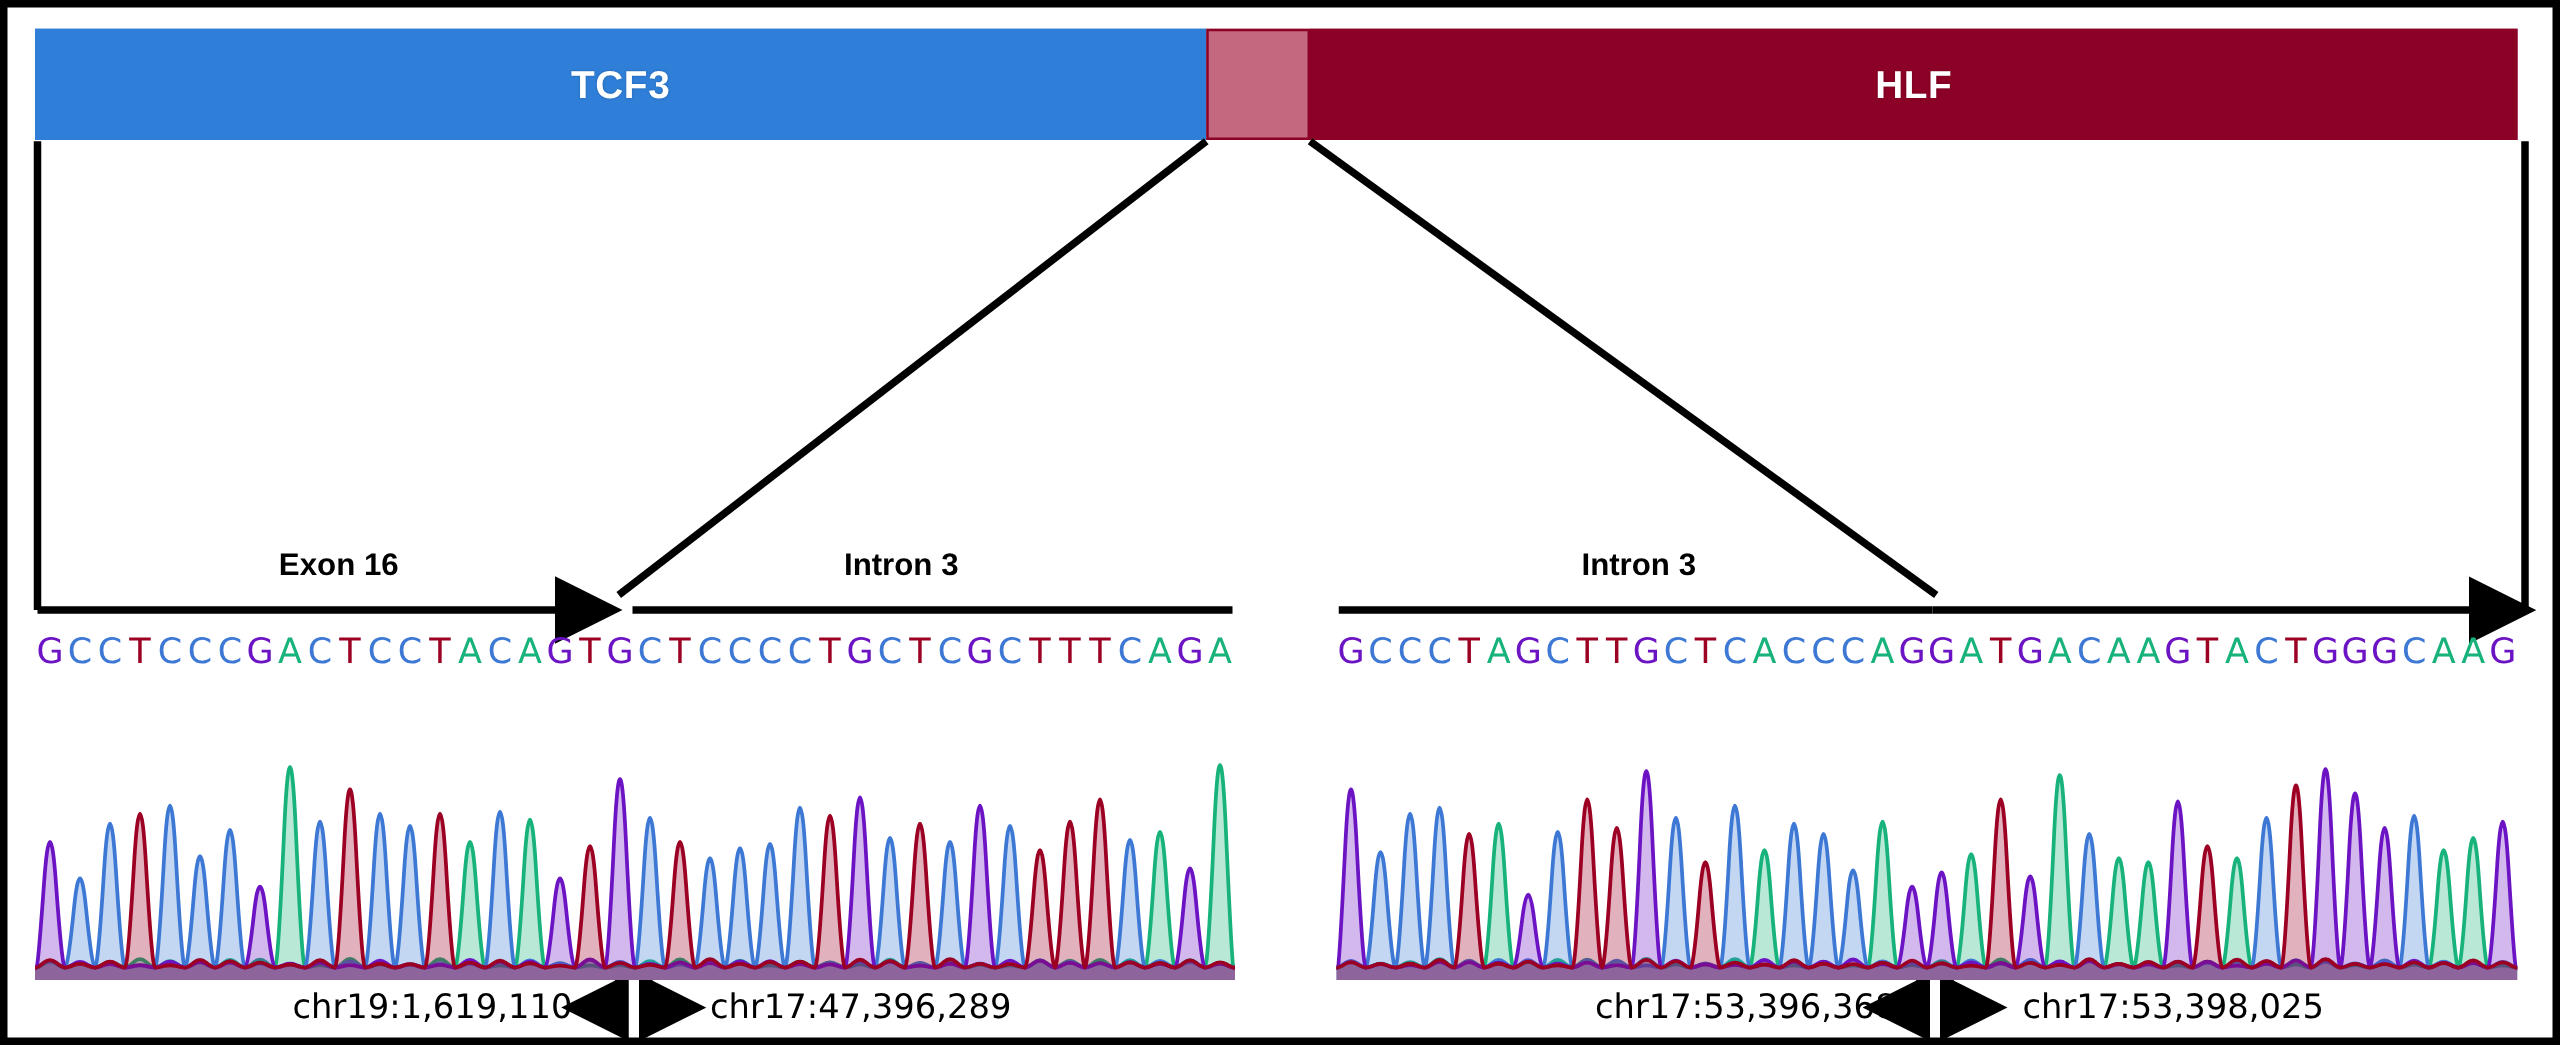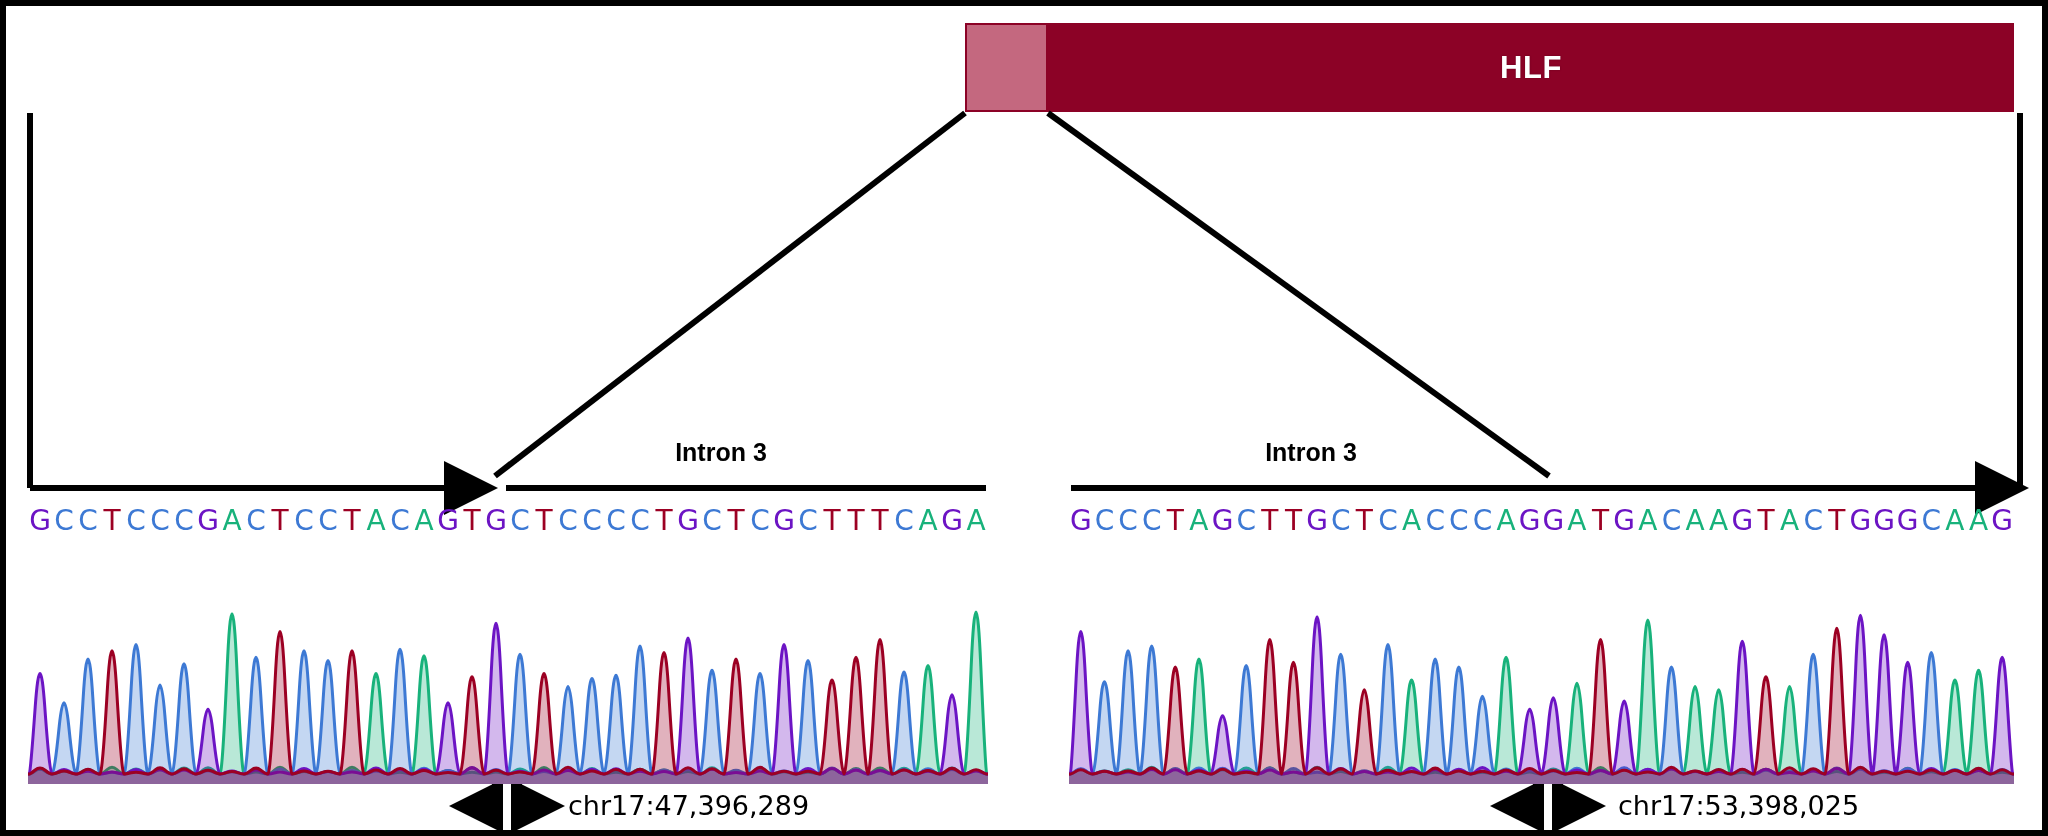--- a/index.html
+++ b/index.html
@@ -106,20 +106,23 @@
   #coord-l2{left:562px;}
   #coord-r1{left:1270px;}
   #coord-r2{left:1612px;}
 </style>
 </head>
 <body>
 
 <div id="figure">
   <div class="stage">
 
+    <div class="gene-bar" id="tcf3-bar">
+      <span class="gene-label">TCF3</span>
+    </div>
 
     <div id="breakpoint-box"></div>
 
     <div class="gene-bar" id="hlf-bar">
       <span class="gene-label">HLF</span>
     </div>
 
     <svg class="layer" viewBox="0 0 2048 836">
       <defs>
         <marker id="arrowR" viewBox="0 0 12 12" refX="10" refY="6" markerWidth="9" markerHeight="9" orient="auto-start-reverse">
@@ -145,20 +148,21 @@
       <path d="M959,107 L489,470" stroke="#000" stroke-width="6" fill="none"></path>
       <path d="M1042,107 L1543,470" stroke="#000" stroke-width="6" fill="none"></path>
 
       <path d="M489,764 L489,800 L452,800" stroke="#000" stroke-width="6" fill="none" marker-end="url(#arrowL)"></path>
       <path d="M513,764 L513,800 L550,800" stroke="#000" stroke-width="6" fill="none" marker-end="url(#arrowR)"></path>
 
       <path d="M1530,764 L1530,800 L1493,800" stroke="#000" stroke-width="6" fill="none" marker-end="url(#arrowL)"></path>
       <path d="M1554,764 L1554,800 L1591,800" stroke="#000" stroke-width="6" fill="none" marker-end="url(#arrowR)"></path>
     </svg>
 
+    <div class="region-label" style="left:120px;top:432px;width:290px;">Exon 16</div>
     <div class="region-label" style="left:570px;top:432px;width:290px;">Intron 3</div>
     <div class="region-label" style="left:1160px;top:432px;width:290px;">Intron 3</div>
 
     <div class="seq-row" id="seq-left">
         <span class="base G" style="width: 2.5%;">G</span>
         <span class="base C" style="width: 2.5%;">C</span>
         <span class="base C" style="width: 2.5%;">C</span>
         <span class="base T" style="width: 2.5%;">T</span>
         <span class="base C" style="width: 2.5%;">C</span>
         <span class="base C" style="width: 2.5%;">C</span>
@@ -258,17 +262,19 @@
           <path d="M0.0,230.0 Q0.0,230.0 1.2,230.0 Q2.4,230.0 7.1,226.9 Q11.8,223.8 16.5,226.9 Q21.3,230.0 23.6,230.0 Q26.0,230.0 30.7,228.0 Q35.4,225.9 40.2,228.0 Q44.9,230.0 47.3,230.0 Q49.6,230.0 54.3,227.1 Q59.1,224.2 63.8,227.1 Q68.5,230.0 70.9,230.0 Q73.2,230.0 78.0,225.5 Q82.7,221.1 87.4,225.5 Q92.1,230.0 94.5,230.0 Q96.9,230.0 101.6,226.6 Q106.3,223.3 111.0,226.6 Q115.8,230.0 118.1,230.0 Q120.5,230.0 125.2,153.3 Q129.9,76.6 134.7,153.3 Q139.4,230.0 141.8,230.0 Q144.1,230.0 148.8,227.1 Q153.6,224.3 158.3,227.1 Q163.0,230.0 165.4,230.0 Q167.7,230.0 172.5,226.0 Q177.2,221.9 181.9,226.0 Q186.6,230.0 189.0,230.0 Q191.4,230.0 196.1,225.8 Q200.8,221.6 205.5,225.8 Q210.3,230.0 212.6,230.0 Q215.0,230.0 219.7,228.7 Q224.4,227.5 229.2,228.7 Q233.9,230.0 236.3,230.0 Q238.6,230.0 243.3,225.5 Q248.1,221.0 252.8,225.5 Q257.5,230.0 259.9,230.0 Q262.2,230.0 267.0,228.3 Q271.7,226.5 276.4,228.3 Q281.1,230.0 283.5,230.0 Q285.9,230.0 290.6,228.3 Q295.3,226.6 300.0,228.3 Q304.8,230.0 307.1,230.0 Q309.5,230.0 314.2,225.5 Q318.9,221.1 323.7,225.5 Q328.4,230.0 330.8,230.0 Q333.1,230.0 337.8,167.4 Q342.6,104.7 347.3,167.4 Q352.0,230.0 354.4,230.0 Q356.7,230.0 361.5,228.8 Q366.2,227.6 370.9,228.8 Q375.6,230.0 378.0,230.0 Q380.4,230.0 385.1,227.7 Q389.8,225.3 394.5,227.7 Q399.3,230.0 401.6,230.0 Q404.0,230.0 408.7,228.9 Q413.4,227.8 418.2,228.9 Q422.9,230.0 425.3,230.0 Q427.6,230.0 432.3,152.2 Q437.1,74.5 441.8,152.2 Q446.5,230.0 448.9,230.0 Q451.2,230.0 456.0,228.7 Q460.7,227.5 465.4,228.7 Q470.1,230.0 472.5,230.0 Q474.9,230.0 479.6,226.6 Q484.3,223.3 489.0,226.6 Q493.8,230.0 496.1,230.0 Q498.5,230.0 503.2,169.5 Q507.9,109.0 512.7,169.5 Q517.4,230.0 519.8,230.0 Q522.1,230.0 526.8,225.8 Q531.6,221.5 536.3,225.8 Q541.0,230.0 543.4,230.0 Q545.7,230.0 550.5,226.2 Q555.2,222.3 559.9,226.2 Q564.6,230.0 567.0,230.0 Q569.4,230.0 574.1,127.4 Q578.8,24.8 583.5,127.4 Q588.3,230.0 590.6,230.0 Q593.0,230.0 597.7,226.4 Q602.4,222.8 607.2,226.4 Q611.9,230.0 614.3,230.0 Q616.6,230.0 621.3,171.7 Q626.1,113.4 630.8,171.7 Q635.5,230.0 637.9,230.0 Q640.2,230.0 645.0,173.8 Q649.7,117.7 654.4,173.8 Q659.1,230.0 661.5,230.0 Q663.9,230.0 668.6,228.8 Q673.3,227.6 678.0,228.8 Q682.8,230.0 685.1,230.0 Q687.5,230.0 692.2,226.8 Q696.9,223.7 701.7,226.8 Q706.4,230.0 708.8,230.0 Q711.1,230.0 715.8,171.7 Q720.6,113.4 725.3,171.7 Q730.0,230.0 732.4,230.0 Q734.7,230.0 739.5,227.3 Q744.2,224.5 748.9,227.3 Q753.6,230.0 756.0,230.0 Q758.4,230.0 763.1,228.3 Q767.8,226.6 772.5,228.3 Q777.3,230.0 779.6,230.0 Q782.0,230.0 786.7,225.9 Q791.4,221.8 796.2,225.9 Q800.9,230.0 803.3,230.0 Q805.6,230.0 810.3,228.8 Q815.1,227.5 819.8,228.8 Q824.5,230.0 826.9,230.0 Q829.2,230.0 834.0,226.2 Q838.7,222.4 843.4,226.2 Q848.1,230.0 850.5,230.0 Q852.9,230.0 857.6,228.5 Q862.3,227.0 867.0,228.5 Q871.8,230.0 874.1,230.0 Q876.5,230.0 881.2,167.4 Q885.9,104.7 890.7,167.4 Q895.4,230.0 897.8,230.0 Q900.1,230.0 904.8,160.9 Q909.6,91.8 914.3,160.9 Q919.0,230.0 921.4,230.0 Q923.7,230.0 928.5,228.9 Q933.2,227.8 937.9,228.9 Q942.6,230.0 943.8,230.0 L945,230" fill="none" stroke="#18b27b" stroke-width="3" stroke-linejoin="round"></path>
           <path d="M0.0,230.0 Q0.0,230.0 1.2,230.0 Q2.4,230.0 7.1,226.5 Q11.8,223.0 16.5,226.5 Q21.3,230.0 23.6,230.0 Q26.0,230.0 30.7,168.4 Q35.4,106.9 40.2,168.4 Q44.9,230.0 47.3,230.0 Q49.6,230.0 54.3,147.9 Q59.1,65.8 63.8,147.9 Q68.5,230.0 70.9,230.0 Q73.2,230.0 78.0,144.7 Q82.7,59.4 87.4,144.7 Q92.1,230.0 94.5,230.0 Q96.9,230.0 101.6,226.4 Q106.3,222.8 111.0,226.4 Q115.8,230.0 118.1,230.0 Q120.5,230.0 125.2,226.0 Q129.9,222.0 134.7,226.0 Q139.4,230.0 141.8,230.0 Q144.1,230.0 148.8,226.1 Q153.6,222.3 158.3,226.1 Q163.0,230.0 165.4,230.0 Q167.7,230.0 172.5,157.6 Q177.2,85.3 181.9,157.6 Q186.6,230.0 189.0,230.0 Q191.4,230.0 196.1,226.1 Q200.8,222.1 205.5,226.1 Q210.3,230.0 212.6,230.0 Q215.0,230.0 219.7,226.4 Q224.4,222.8 229.2,226.4 Q233.9,230.0 236.3,230.0 Q238.6,230.0 243.3,228.9 Q248.1,227.7 252.8,228.9 Q257.5,230.0 259.9,230.0 Q262.2,230.0 267.0,150.1 Q271.7,70.2 276.4,150.1 Q281.1,230.0 283.5,230.0 Q285.9,230.0 290.6,227.8 Q295.3,225.6 300.0,227.8 Q304.8,230.0 307.1,230.0 Q309.5,230.0 314.2,143.6 Q318.9,57.2 323.7,143.6 Q328.4,230.0 330.8,230.0 Q333.1,230.0 337.8,228.5 Q342.6,226.9 347.3,228.5 Q352.0,230.0 354.4,230.0 Q356.7,230.0 361.5,153.3 Q366.2,76.6 370.9,153.3 Q375.6,230.0 378.0,230.0 Q380.4,230.0 385.1,158.7 Q389.8,87.4 394.5,158.7 Q399.3,230.0 401.6,230.0 Q404.0,230.0 408.7,178.2 Q413.4,126.3 418.2,178.2 Q422.9,230.0 425.3,230.0 Q427.6,230.0 432.3,226.7 Q437.1,223.4 441.8,226.7 Q446.5,230.0 448.9,230.0 Q451.2,230.0 456.0,227.7 Q460.7,225.3 465.4,227.7 Q470.1,230.0 472.5,230.0 Q474.9,230.0 479.6,228.0 Q484.3,225.9 489.0,228.0 Q493.8,230.0 496.1,230.0 Q498.5,230.0 503.2,226.2 Q507.9,222.5 512.7,226.2 Q517.4,230.0 519.8,230.0 Q522.1,230.0 526.8,227.9 Q531.6,225.8 536.3,227.9 Q541.0,230.0 543.4,230.0 Q545.7,230.0 550.5,225.9 Q555.2,221.9 559.9,225.9 Q564.6,230.0 567.0,230.0 Q569.4,230.0 574.1,227.0 Q578.8,224.1 583.5,227.0 Q588.3,230.0 590.6,230.0 Q593.0,230.0 597.7,158.7 Q602.4,87.4 607.2,158.7 Q611.9,230.0 614.3,230.0 Q616.6,230.0 621.3,228.3 Q626.1,226.6 630.8,228.3 Q635.5,230.0 637.9,230.0 Q640.2,230.0 645.0,227.4 Q649.7,224.8 654.4,227.4 Q659.1,230.0 661.5,230.0 Q663.9,230.0 668.6,227.0 Q673.3,224.0 678.0,227.0 Q682.8,230.0 685.1,230.0 Q687.5,230.0 692.2,227.5 Q696.9,225.1 701.7,227.5 Q706.4,230.0 708.8,230.0 Q711.1,230.0 715.8,228.0 Q720.6,225.9 725.3,228.0 Q730.0,230.0 732.4,230.0 Q734.7,230.0 739.5,150.1 Q744.2,70.2 748.9,150.1 Q753.6,230.0 756.0,230.0 Q758.4,230.0 763.1,226.1 Q767.8,222.1 772.5,226.1 Q777.3,230.0 779.6,230.0 Q782.0,230.0 786.7,226.9 Q791.4,223.8 796.2,226.9 Q800.9,230.0 803.3,230.0 Q805.6,230.0 810.3,227.8 Q815.1,225.5 819.8,227.8 Q824.5,230.0 826.9,230.0 Q829.2,230.0 834.0,226.5 Q838.7,223.0 843.4,226.5 Q848.1,230.0 850.5,230.0 Q852.9,230.0 857.6,149.0 Q862.3,68.0 867.0,149.0 Q871.8,230.0 874.1,230.0 Q876.5,230.0 881.2,226.9 Q885.9,223.9 890.7,226.9 Q895.4,230.0 897.8,230.0 Q900.1,230.0 904.8,227.6 Q909.6,225.2 914.3,227.6 Q919.0,230.0 921.4,230.0 Q923.7,230.0 928.5,227.0 Q933.2,224.0 937.9,227.0 Q942.6,230.0 943.8,230.0 L945,230 L945,240 L0,240 Z" fill="#3d79d4" fill-opacity="0.30" stroke="none"></path>
           <path d="M0.0,230.0 Q0.0,230.0 1.2,230.0 Q2.4,230.0 7.1,226.5 Q11.8,223.0 16.5,226.5 Q21.3,230.0 23.6,230.0 Q26.0,230.0 30.7,168.4 Q35.4,106.9 40.2,168.4 Q44.9,230.0 47.3,230.0 Q49.6,230.0 54.3,147.9 Q59.1,65.8 63.8,147.9 Q68.5,230.0 70.9,230.0 Q73.2,230.0 78.0,144.7 Q82.7,59.4 87.4,144.7 Q92.1,230.0 94.5,230.0 Q96.9,230.0 101.6,226.4 Q106.3,222.8 111.0,226.4 Q115.8,230.0 118.1,230.0 Q120.5,230.0 125.2,226.0 Q129.9,222.0 134.7,226.0 Q139.4,230.0 141.8,230.0 Q144.1,230.0 148.8,226.1 Q153.6,222.3 158.3,226.1 Q163.0,230.0 165.4,230.0 Q167.7,230.0 172.5,157.6 Q177.2,85.3 181.9,157.6 Q186.6,230.0 189.0,230.0 Q191.4,230.0 196.1,226.1 Q200.8,222.1 205.5,226.1 Q210.3,230.0 212.6,230.0 Q215.0,230.0 219.7,226.4 Q224.4,222.8 229.2,226.4 Q233.9,230.0 236.3,230.0 Q238.6,230.0 243.3,228.9 Q248.1,227.7 252.8,228.9 Q257.5,230.0 259.9,230.0 Q262.2,230.0 267.0,150.1 Q271.7,70.2 276.4,150.1 Q281.1,230.0 283.5,230.0 Q285.9,230.0 290.6,227.8 Q295.3,225.6 300.0,227.8 Q304.8,230.0 307.1,230.0 Q309.5,230.0 314.2,143.6 Q318.9,57.2 323.7,143.6 Q328.4,230.0 330.8,230.0 Q333.1,230.0 337.8,228.5 Q342.6,226.9 347.3,228.5 Q352.0,230.0 354.4,230.0 Q356.7,230.0 361.5,153.3 Q366.2,76.6 370.9,153.3 Q375.6,230.0 378.0,230.0 Q380.4,230.0 385.1,158.7 Q389.8,87.4 394.5,158.7 Q399.3,230.0 401.6,230.0 Q404.0,230.0 408.7,178.2 Q413.4,126.3 418.2,178.2 Q422.9,230.0 425.3,230.0 Q427.6,230.0 432.3,226.7 Q437.1,223.4 441.8,226.7 Q446.5,230.0 448.9,230.0 Q451.2,230.0 456.0,227.7 Q460.7,225.3 465.4,227.7 Q470.1,230.0 472.5,230.0 Q474.9,230.0 479.6,228.0 Q484.3,225.9 489.0,228.0 Q493.8,230.0 496.1,230.0 Q498.5,230.0 503.2,226.2 Q507.9,222.5 512.7,226.2 Q517.4,230.0 519.8,230.0 Q522.1,230.0 526.8,227.9 Q531.6,225.8 536.3,227.9 Q541.0,230.0 543.4,230.0 Q545.7,230.0 550.5,225.9 Q555.2,221.9 559.9,225.9 Q564.6,230.0 567.0,230.0 Q569.4,230.0 574.1,227.0 Q578.8,224.1 583.5,227.0 Q588.3,230.0 590.6,230.0 Q593.0,230.0 597.7,158.7 Q602.4,87.4 607.2,158.7 Q611.9,230.0 614.3,230.0 Q616.6,230.0 621.3,228.3 Q626.1,226.6 630.8,228.3 Q635.5,230.0 637.9,230.0 Q640.2,230.0 645.0,227.4 Q649.7,224.8 654.4,227.4 Q659.1,230.0 661.5,230.0 Q663.9,230.0 668.6,227.0 Q673.3,224.0 678.0,227.0 Q682.8,230.0 685.1,230.0 Q687.5,230.0 692.2,227.5 Q696.9,225.1 701.7,227.5 Q706.4,230.0 708.8,230.0 Q711.1,230.0 715.8,228.0 Q720.6,225.9 725.3,228.0 Q730.0,230.0 732.4,230.0 Q734.7,230.0 739.5,150.1 Q744.2,70.2 748.9,150.1 Q753.6,230.0 756.0,230.0 Q758.4,230.0 763.1,226.1 Q767.8,222.1 772.5,226.1 Q777.3,230.0 779.6,230.0 Q782.0,230.0 786.7,226.9 Q791.4,223.8 796.2,226.9 Q800.9,230.0 803.3,230.0 Q805.6,230.0 810.3,227.8 Q815.1,225.5 819.8,227.8 Q824.5,230.0 826.9,230.0 Q829.2,230.0 834.0,226.5 Q838.7,223.0 843.4,226.5 Q848.1,230.0 850.5,230.0 Q852.9,230.0 857.6,149.0 Q862.3,68.0 867.0,149.0 Q871.8,230.0 874.1,230.0 Q876.5,230.0 881.2,226.9 Q885.9,223.9 890.7,226.9 Q895.4,230.0 897.8,230.0 Q900.1,230.0 904.8,227.6 Q909.6,225.2 914.3,227.6 Q919.0,230.0 921.4,230.0 Q923.7,230.0 928.5,227.0 Q933.2,224.0 937.9,227.0 Q942.6,230.0 943.8,230.0 L945,230" fill="none" stroke="#3d79d4" stroke-width="3" stroke-linejoin="round"></path>
           <path d="M0.0,230.0 Q0.0,230.0 1.2,230.0 Q2.4,230.0 7.1,135.0 Q11.8,39.9 16.5,135.0 Q21.3,230.0 23.6,230.0 Q26.0,230.0 30.7,228.2 Q35.4,226.3 40.2,228.2 Q44.9,230.0 47.3,230.0 Q49.6,230.0 54.3,228.7 Q59.1,227.4 63.8,228.7 Q68.5,230.0 70.9,230.0 Q73.2,230.0 78.0,226.9 Q82.7,223.9 87.4,226.9 Q92.1,230.0 94.5,230.0 Q96.9,230.0 101.6,227.2 Q106.3,224.3 111.0,227.2 Q115.8,230.0 118.1,230.0 Q120.5,230.0 125.2,227.4 Q129.9,224.8 134.7,227.4 Q139.4,230.0 141.8,230.0 Q144.1,230.0 148.8,191.1 Q153.6,152.2 158.3,191.1 Q163.0,230.0 165.4,230.0 Q167.7,230.0 172.5,228.0 Q177.2,225.9 181.9,228.0 Q186.6,230.0 189.0,230.0 Q191.4,230.0 196.1,227.4 Q200.8,224.8 205.5,227.4 Q210.3,230.0 212.6,230.0 Q215.0,230.0 219.7,228.7 Q224.4,227.4 229.2,228.7 Q233.9,230.0 236.3,230.0 Q238.6,230.0 243.3,125.2 Q248.1,20.5 252.8,125.2 Q257.5,230.0 259.9,230.0 Q262.2,230.0 267.0,226.3 Q271.7,222.6 276.4,226.3 Q281.1,230.0 283.5,230.0 Q285.9,230.0 290.6,228.3 Q295.3,226.6 300.0,228.3 Q304.8,230.0 307.1,230.0 Q309.5,230.0 314.2,228.6 Q318.9,227.2 323.7,228.6 Q328.4,230.0 330.8,230.0 Q333.1,230.0 337.8,226.0 Q342.6,222.0 347.3,226.0 Q352.0,230.0 354.4,230.0 Q356.7,230.0 361.5,226.9 Q366.2,223.8 370.9,226.9 Q375.6,230.0 378.0,230.0 Q380.4,230.0 385.1,226.8 Q389.8,223.7 394.5,226.8 Q399.3,230.0 401.6,230.0 Q404.0,230.0 408.7,225.7 Q413.4,221.5 418.2,225.7 Q422.9,230.0 425.3,230.0 Q427.6,230.0 432.3,228.1 Q437.1,226.3 441.8,228.1 Q446.5,230.0 448.9,230.0 Q451.2,230.0 456.0,186.8 Q460.7,143.6 465.4,186.8 Q470.1,230.0 472.5,230.0 Q474.9,230.0 479.6,179.2 Q484.3,128.5 489.0,179.2 Q493.8,230.0 496.1,230.0 Q498.5,230.0 503.2,227.3 Q507.9,224.6 512.7,227.3 Q517.4,230.0 519.8,230.0 Q522.1,230.0 526.8,227.6 Q531.6,225.2 536.3,227.6 Q541.0,230.0 543.4,230.0 Q545.7,230.0 550.5,181.4 Q555.2,132.8 559.9,181.4 Q564.6,230.0 567.0,230.0 Q569.4,230.0 574.1,226.8 Q578.8,223.6 583.5,226.8 Q588.3,230.0 590.6,230.0 Q593.0,230.0 597.7,226.6 Q602.4,223.2 607.2,226.6 Q611.9,230.0 614.3,230.0 Q616.6,230.0 621.3,228.2 Q626.1,226.4 630.8,228.2 Q635.5,230.0 637.9,230.0 Q640.2,230.0 645.0,228.3 Q649.7,226.7 654.4,228.3 Q659.1,230.0 661.5,230.0 Q663.9,230.0 668.6,141.4 Q673.3,52.9 678.0,141.4 Q682.8,230.0 685.1,230.0 Q687.5,230.0 692.2,226.8 Q696.9,223.7 701.7,226.8 Q706.4,230.0 708.8,230.0 Q711.1,230.0 715.8,229.0 Q720.6,228.0 725.3,229.0 Q730.0,230.0 732.4,230.0 Q734.7,230.0 739.5,228.0 Q744.2,226.0 748.9,228.0 Q753.6,230.0 756.0,230.0 Q758.4,230.0 763.1,226.3 Q767.8,222.6 772.5,226.3 Q777.3,230.0 779.6,230.0 Q782.0,230.0 786.7,124.2 Q791.4,18.3 796.2,124.2 Q800.9,230.0 803.3,230.0 Q805.6,230.0 810.3,137.1 Q815.1,44.2 819.8,137.1 Q824.5,230.0 826.9,230.0 Q829.2,230.0 834.0,155.5 Q838.7,81.0 843.4,155.5 Q848.1,230.0 850.5,230.0 Q852.9,230.0 857.6,226.3 Q862.3,222.6 867.0,226.3 Q871.8,230.0 874.1,230.0 Q876.5,230.0 881.2,227.5 Q885.9,225.0 890.7,227.5 Q895.4,230.0 897.8,230.0 Q900.1,230.0 904.8,227.7 Q909.6,225.4 914.3,227.7 Q919.0,230.0 921.4,230.0 Q923.7,230.0 928.5,152.2 Q933.2,74.5 937.9,152.2 Q942.6,230.0 943.8,230.0 L945,230 L945,240 L0,240 Z" fill="#6c14c4" fill-opacity="0.30" stroke="none"></path>
           <path d="M0.0,230.0 Q0.0,230.0 1.2,230.0 Q2.4,230.0 7.1,135.0 Q11.8,39.9 16.5,135.0 Q21.3,230.0 23.6,230.0 Q26.0,230.0 30.7,228.2 Q35.4,226.3 40.2,228.2 Q44.9,230.0 47.3,230.0 Q49.6,230.0 54.3,228.7 Q59.1,227.4 63.8,228.7 Q68.5,230.0 70.9,230.0 Q73.2,230.0 78.0,226.9 Q82.7,223.9 87.4,226.9 Q92.1,230.0 94.5,230.0 Q96.9,230.0 101.6,227.2 Q106.3,224.3 111.0,227.2 Q115.8,230.0 118.1,230.0 Q120.5,230.0 125.2,227.4 Q129.9,224.8 134.7,227.4 Q139.4,230.0 141.8,230.0 Q144.1,230.0 148.8,191.1 Q153.6,152.2 158.3,191.1 Q163.0,230.0 165.4,230.0 Q167.7,230.0 172.5,228.0 Q177.2,225.9 181.9,228.0 Q186.6,230.0 189.0,230.0 Q191.4,230.0 196.1,227.4 Q200.8,224.8 205.5,227.4 Q210.3,230.0 212.6,230.0 Q215.0,230.0 219.7,228.7 Q224.4,227.4 229.2,228.7 Q233.9,230.0 236.3,230.0 Q238.6,230.0 243.3,125.2 Q248.1,20.5 252.8,125.2 Q257.5,230.0 259.9,230.0 Q262.2,230.0 267.0,226.3 Q271.7,222.6 276.4,226.3 Q281.1,230.0 283.5,230.0 Q285.9,230.0 290.6,228.3 Q295.3,226.6 300.0,228.3 Q304.8,230.0 307.1,230.0 Q309.5,230.0 314.2,228.6 Q318.9,227.2 323.7,228.6 Q328.4,230.0 330.8,230.0 Q333.1,230.0 337.8,226.0 Q342.6,222.0 347.3,226.0 Q352.0,230.0 354.4,230.0 Q356.7,230.0 361.5,226.9 Q366.2,223.8 370.9,226.9 Q375.6,230.0 378.0,230.0 Q380.4,230.0 385.1,226.8 Q389.8,223.7 394.5,226.8 Q399.3,230.0 401.6,230.0 Q404.0,230.0 408.7,225.7 Q413.4,221.5 418.2,225.7 Q422.9,230.0 425.3,230.0 Q427.6,230.0 432.3,228.1 Q437.1,226.3 441.8,228.1 Q446.5,230.0 448.9,230.0 Q451.2,230.0 456.0,186.8 Q460.7,143.6 465.4,186.8 Q470.1,230.0 472.5,230.0 Q474.9,230.0 479.6,179.2 Q484.3,128.5 489.0,179.2 Q493.8,230.0 496.1,230.0 Q498.5,230.0 503.2,227.3 Q507.9,224.6 512.7,227.3 Q517.4,230.0 519.8,230.0 Q522.1,230.0 526.8,227.6 Q531.6,225.2 536.3,227.6 Q541.0,230.0 543.4,230.0 Q545.7,230.0 550.5,181.4 Q555.2,132.8 559.9,181.4 Q564.6,230.0 567.0,230.0 Q569.4,230.0 574.1,226.8 Q578.8,223.6 583.5,226.8 Q588.3,230.0 590.6,230.0 Q593.0,230.0 597.7,226.6 Q602.4,223.2 607.2,226.6 Q611.9,230.0 614.3,230.0 Q616.6,230.0 621.3,228.2 Q626.1,226.4 630.8,228.2 Q635.5,230.0 637.9,230.0 Q640.2,230.0 645.0,228.3 Q649.7,226.7 654.4,228.3 Q659.1,230.0 661.5,230.0 Q663.9,230.0 668.6,141.4 Q673.3,52.9 678.0,141.4 Q682.8,230.0 685.1,230.0 Q687.5,230.0 692.2,226.8 Q696.9,223.7 701.7,226.8 Q706.4,230.0 708.8,230.0 Q711.1,230.0 715.8,229.0 Q720.6,228.0 725.3,229.0 Q730.0,230.0 732.4,230.0 Q734.7,230.0 739.5,228.0 Q744.2,226.0 748.9,228.0 Q753.6,230.0 756.0,230.0 Q758.4,230.0 763.1,226.3 Q767.8,222.6 772.5,226.3 Q777.3,230.0 779.6,230.0 Q782.0,230.0 786.7,124.2 Q791.4,18.3 796.2,124.2 Q800.9,230.0 803.3,230.0 Q805.6,230.0 810.3,137.1 Q815.1,44.2 819.8,137.1 Q824.5,230.0 826.9,230.0 Q829.2,230.0 834.0,155.5 Q838.7,81.0 843.4,155.5 Q848.1,230.0 850.5,230.0 Q852.9,230.0 857.6,226.3 Q862.3,222.6 867.0,226.3 Q871.8,230.0 874.1,230.0 Q876.5,230.0 881.2,227.5 Q885.9,225.0 890.7,227.5 Q895.4,230.0 897.8,230.0 Q900.1,230.0 904.8,227.7 Q909.6,225.4 914.3,227.7 Q919.0,230.0 921.4,230.0 Q923.7,230.0 928.5,152.2 Q933.2,74.5 937.9,152.2 Q942.6,230.0 943.8,230.0 L945,230" fill="none" stroke="#6c14c4" stroke-width="3" stroke-linejoin="round"></path>
           <path d="M0.0,230.0 Q0.0,230.0 1.2,230.0 Q2.4,230.0 7.1,227.2 Q11.8,224.4 16.5,227.2 Q21.3,230.0 23.6,230.0 Q26.0,230.0 30.7,228.1 Q35.4,226.2 40.2,228.1 Q44.9,230.0 47.3,230.0 Q49.6,230.0 54.3,228.0 Q59.1,226.0 63.8,228.0 Q68.5,230.0 70.9,230.0 Q73.2,230.0 78.0,226.0 Q82.7,222.1 87.4,226.0 Q92.1,230.0 94.5,230.0 Q96.9,230.0 101.6,158.7 Q106.3,87.4 111.0,158.7 Q115.8,230.0 118.1,230.0 Q120.5,230.0 125.2,228.0 Q129.9,226.0 134.7,228.0 Q139.4,230.0 141.8,230.0 Q144.1,230.0 148.8,226.9 Q153.6,223.8 158.3,226.9 Q163.0,230.0 165.4,230.0 Q167.7,230.0 172.5,228.8 Q177.2,227.6 181.9,228.8 Q186.6,230.0 189.0,230.0 Q191.4,230.0 196.1,140.4 Q200.8,50.7 205.5,140.4 Q210.3,230.0 212.6,230.0 Q215.0,230.0 219.7,155.5 Q224.4,81.0 229.2,155.5 Q233.9,230.0 236.3,230.0 Q238.6,230.0 243.3,225.9 Q248.1,221.9 252.8,225.9 Q257.5,230.0 259.9,230.0 Q262.2,230.0 267.0,226.6 Q271.7,223.2 276.4,226.6 Q281.1,230.0 283.5,230.0 Q285.9,230.0 290.6,173.8 Q295.3,117.7 300.0,173.8 Q304.8,230.0 307.1,230.0 Q309.5,230.0 314.2,227.4 Q318.9,224.9 323.7,227.4 Q328.4,230.0 330.8,230.0 Q333.1,230.0 337.8,228.4 Q342.6,226.8 347.3,228.4 Q352.0,230.0 354.4,230.0 Q356.7,230.0 361.5,226.1 Q366.2,222.2 370.9,226.1 Q375.6,230.0 378.0,230.0 Q380.4,230.0 385.1,228.0 Q389.8,226.0 394.5,228.0 Q399.3,230.0 401.6,230.0 Q404.0,230.0 408.7,228.2 Q413.4,226.5 418.2,228.2 Q422.9,230.0 425.3,230.0 Q427.6,230.0 432.3,227.4 Q437.1,224.8 441.8,227.4 Q446.5,230.0 448.9,230.0 Q451.2,230.0 456.0,226.3 Q460.7,222.6 465.4,226.3 Q470.1,230.0 472.5,230.0 Q474.9,230.0 479.6,227.7 Q484.3,225.5 489.0,227.7 Q493.8,230.0 496.1,230.0 Q498.5,230.0 503.2,229.0 Q507.9,228.0 512.7,229.0 Q517.4,230.0 519.8,230.0 Q522.1,230.0 526.8,140.4 Q531.6,50.7 536.3,140.4 Q541.0,230.0 543.4,230.0 Q545.7,230.0 550.5,227.5 Q555.2,225.1 559.9,227.5 Q564.6,230.0 567.0,230.0 Q569.4,230.0 574.1,228.6 Q578.8,227.2 583.5,228.6 Q588.3,230.0 590.6,230.0 Q593.0,230.0 597.7,225.5 Q602.4,221.1 607.2,225.5 Q611.9,230.0 614.3,230.0 Q616.6,230.0 621.3,228.0 Q626.1,226.1 630.8,228.0 Q635.5,230.0 637.9,230.0 Q640.2,230.0 645.0,227.0 Q649.7,224.0 654.4,227.0 Q659.1,230.0 661.5,230.0 Q663.9,230.0 668.6,226.9 Q673.3,223.8 678.0,226.9 Q682.8,230.0 685.1,230.0 Q687.5,230.0 692.2,165.2 Q696.9,100.4 701.7,165.2 Q706.4,230.0 708.8,230.0 Q711.1,230.0 715.8,225.9 Q720.6,221.7 725.3,225.9 Q730.0,230.0 732.4,230.0 Q734.7,230.0 739.5,226.5 Q744.2,223.0 748.9,226.5 Q753.6,230.0 756.0,230.0 Q758.4,230.0 763.1,132.8 Q767.8,35.6 772.5,132.8 Q777.3,230.0 779.6,230.0 Q782.0,230.0 786.7,225.6 Q791.4,221.2 796.2,225.6 Q800.9,230.0 803.3,230.0 Q805.6,230.0 810.3,228.1 Q815.1,226.2 819.8,228.1 Q824.5,230.0 826.9,230.0 Q829.2,230.0 834.0,228.2 Q838.7,226.4 843.4,228.2 Q848.1,230.0 850.5,230.0 Q852.9,230.0 857.6,227.3 Q862.3,224.5 867.0,227.3 Q871.8,230.0 874.1,230.0 Q876.5,230.0 881.2,227.6 Q885.9,225.2 890.7,227.6 Q895.4,230.0 897.8,230.0 Q900.1,230.0 904.8,226.2 Q909.6,222.5 914.3,226.2 Q919.0,230.0 921.4,230.0 Q923.7,230.0 928.5,227.2 Q933.2,224.5 937.9,227.2 Q942.6,230.0 943.8,230.0 L945,230 L945,240 L0,240 Z" fill="#9c0023" fill-opacity="0.30" stroke="none"></path>
           <path d="M0.0,230.0 Q0.0,230.0 1.2,230.0 Q2.4,230.0 7.1,227.2 Q11.8,224.4 16.5,227.2 Q21.3,230.0 23.6,230.0 Q26.0,230.0 30.7,228.1 Q35.4,226.2 40.2,228.1 Q44.9,230.0 47.3,230.0 Q49.6,230.0 54.3,228.0 Q59.1,226.0 63.8,228.0 Q68.5,230.0 70.9,230.0 Q73.2,230.0 78.0,226.0 Q82.7,222.1 87.4,226.0 Q92.1,230.0 94.5,230.0 Q96.9,230.0 101.6,158.7 Q106.3,87.4 111.0,158.7 Q115.8,230.0 118.1,230.0 Q120.5,230.0 125.2,228.0 Q129.9,226.0 134.7,228.0 Q139.4,230.0 141.8,230.0 Q144.1,230.0 148.8,226.9 Q153.6,223.8 158.3,226.9 Q163.0,230.0 165.4,230.0 Q167.7,230.0 172.5,228.8 Q177.2,227.6 181.9,228.8 Q186.6,230.0 189.0,230.0 Q191.4,230.0 196.1,140.4 Q200.8,50.7 205.5,140.4 Q210.3,230.0 212.6,230.0 Q215.0,230.0 219.7,155.5 Q224.4,81.0 229.2,155.5 Q233.9,230.0 236.3,230.0 Q238.6,230.0 243.3,225.9 Q248.1,221.9 252.8,225.9 Q257.5,230.0 259.9,230.0 Q262.2,230.0 267.0,226.6 Q271.7,223.2 276.4,226.6 Q281.1,230.0 283.5,230.0 Q285.9,230.0 290.6,173.8 Q295.3,117.7 300.0,173.8 Q304.8,230.0 307.1,230.0 Q309.5,230.0 314.2,227.4 Q318.9,224.9 323.7,227.4 Q328.4,230.0 330.8,230.0 Q333.1,230.0 337.8,228.4 Q342.6,226.8 347.3,228.4 Q352.0,230.0 354.4,230.0 Q356.7,230.0 361.5,226.1 Q366.2,222.2 370.9,226.1 Q375.6,230.0 378.0,230.0 Q380.4,230.0 385.1,228.0 Q389.8,226.0 394.5,228.0 Q399.3,230.0 401.6,230.0 Q404.0,230.0 408.7,228.2 Q413.4,226.5 418.2,228.2 Q422.9,230.0 425.3,230.0 Q427.6,230.0 432.3,227.4 Q437.1,224.8 441.8,227.4 Q446.5,230.0 448.9,230.0 Q451.2,230.0 456.0,226.3 Q460.7,222.6 465.4,226.3 Q470.1,230.0 472.5,230.0 Q474.9,230.0 479.6,227.7 Q484.3,225.5 489.0,227.7 Q493.8,230.0 496.1,230.0 Q498.5,230.0 503.2,229.0 Q507.9,228.0 512.7,229.0 Q517.4,230.0 519.8,230.0 Q522.1,230.0 526.8,140.4 Q531.6,50.7 536.3,140.4 Q541.0,230.0 543.4,230.0 Q545.7,230.0 550.5,227.5 Q555.2,225.1 559.9,227.5 Q564.6,230.0 567.0,230.0 Q569.4,230.0 574.1,228.6 Q578.8,227.2 583.5,228.6 Q588.3,230.0 590.6,230.0 Q593.0,230.0 597.7,225.5 Q602.4,221.1 607.2,225.5 Q611.9,230.0 614.3,230.0 Q616.6,230.0 621.3,228.0 Q626.1,226.1 630.8,228.0 Q635.5,230.0 637.9,230.0 Q640.2,230.0 645.0,227.0 Q649.7,224.0 654.4,227.0 Q659.1,230.0 661.5,230.0 Q663.9,230.0 668.6,226.9 Q673.3,223.8 678.0,226.9 Q682.8,230.0 685.1,230.0 Q687.5,230.0 692.2,165.2 Q696.9,100.4 701.7,165.2 Q706.4,230.0 708.8,230.0 Q711.1,230.0 715.8,225.9 Q720.6,221.7 725.3,225.9 Q730.0,230.0 732.4,230.0 Q734.7,230.0 739.5,226.5 Q744.2,223.0 748.9,226.5 Q753.6,230.0 756.0,230.0 Q758.4,230.0 763.1,132.8 Q767.8,35.6 772.5,132.8 Q777.3,230.0 779.6,230.0 Q782.0,230.0 786.7,225.6 Q791.4,221.2 796.2,225.6 Q800.9,230.0 803.3,230.0 Q805.6,230.0 810.3,228.1 Q815.1,226.2 819.8,228.1 Q824.5,230.0 826.9,230.0 Q829.2,230.0 834.0,228.2 Q838.7,226.4 843.4,228.2 Q848.1,230.0 850.5,230.0 Q852.9,230.0 857.6,227.3 Q862.3,224.5 867.0,227.3 Q871.8,230.0 874.1,230.0 Q876.5,230.0 881.2,227.6 Q885.9,225.2 890.7,227.6 Q895.4,230.0 897.8,230.0 Q900.1,230.0 904.8,226.2 Q909.6,222.5 914.3,226.2 Q919.0,230.0 921.4,230.0 Q923.7,230.0 928.5,227.2 Q933.2,224.5 937.9,227.2 Q942.6,230.0 943.8,230.0 L945,230" fill="none" stroke="#9c0023" stroke-width="3" stroke-linejoin="round"></path>
         </svg>
       </div>
 
+    <div class="coord-label" id="coord-l1">chr19:1,619,110</div>
     <div class="coord-label" id="coord-l2">chr17:47,396,289</div>
+    <div class="coord-label" id="coord-r1">chr17:53,396,368</div>
     <div class="coord-label" id="coord-r2">chr17:53,398,025</div>
 
   </div>
 </div>
 
 </body></html>

